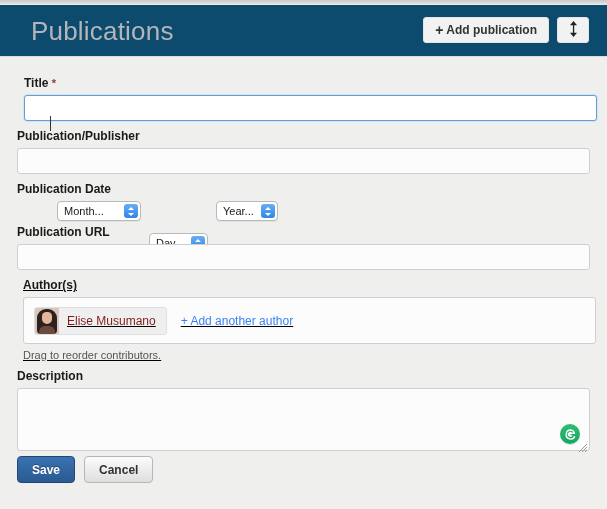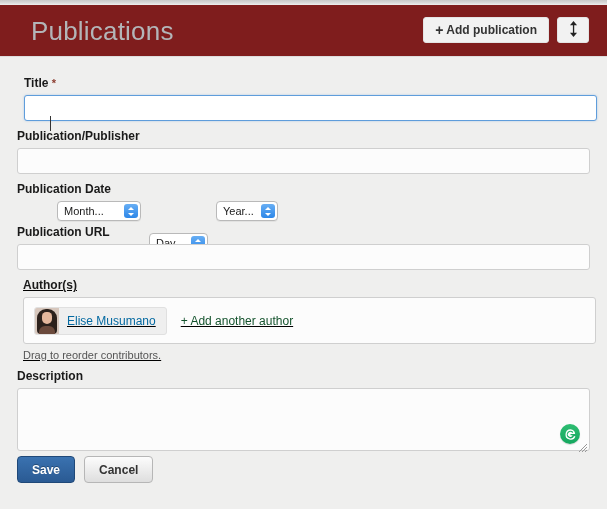--- a/index.html
+++ b/index.html
@@ -31,21 +31,21 @@
     height: 5px;
     background: linear-gradient(#c8c8c8, #dcdcdc 60%, #efefef);
   }
 
   
   .header {
     position: absolute;
     top: 5px; left: 0;
     width: 607px;
     height: 52px;
-    background: #7f1d1d;
+    background: #0c4a6e;
     border-bottom: 1px solid #dddddd;
     box-sizing: border-box;
   }
   .header-title {
     position: absolute;
     left: 31px;
     top: 8px;
     font-size: 26px;
     font-weight: 400;
     color: #b3b5b8;
@@ -243,26 +243,26 @@
     border-radius: 5px 5px 6px 6px;
   }
   .avatar .body {
     position: absolute; left: 4px; bottom: 0;
     width: 16px; height: 8px;
     background: #6b4a3c;
     border-radius: 6px 6px 0 0;
   }
   .author-name {
     font-size: 12px;
-    color: #0369a1;
+    color: #7f1d1d;
     white-space: nowrap;
   }
   .add-author {
     font-size: 12px;
-    color: #14532d;
+    color: #3b82f6;
     margin-left: 14px;
     cursor: text;
     white-space: nowrap;
   }
   .hint {
     margin-top: 5px;
     font-size: 11px;
     color: #555555;
     line-height: 13px;
   }

